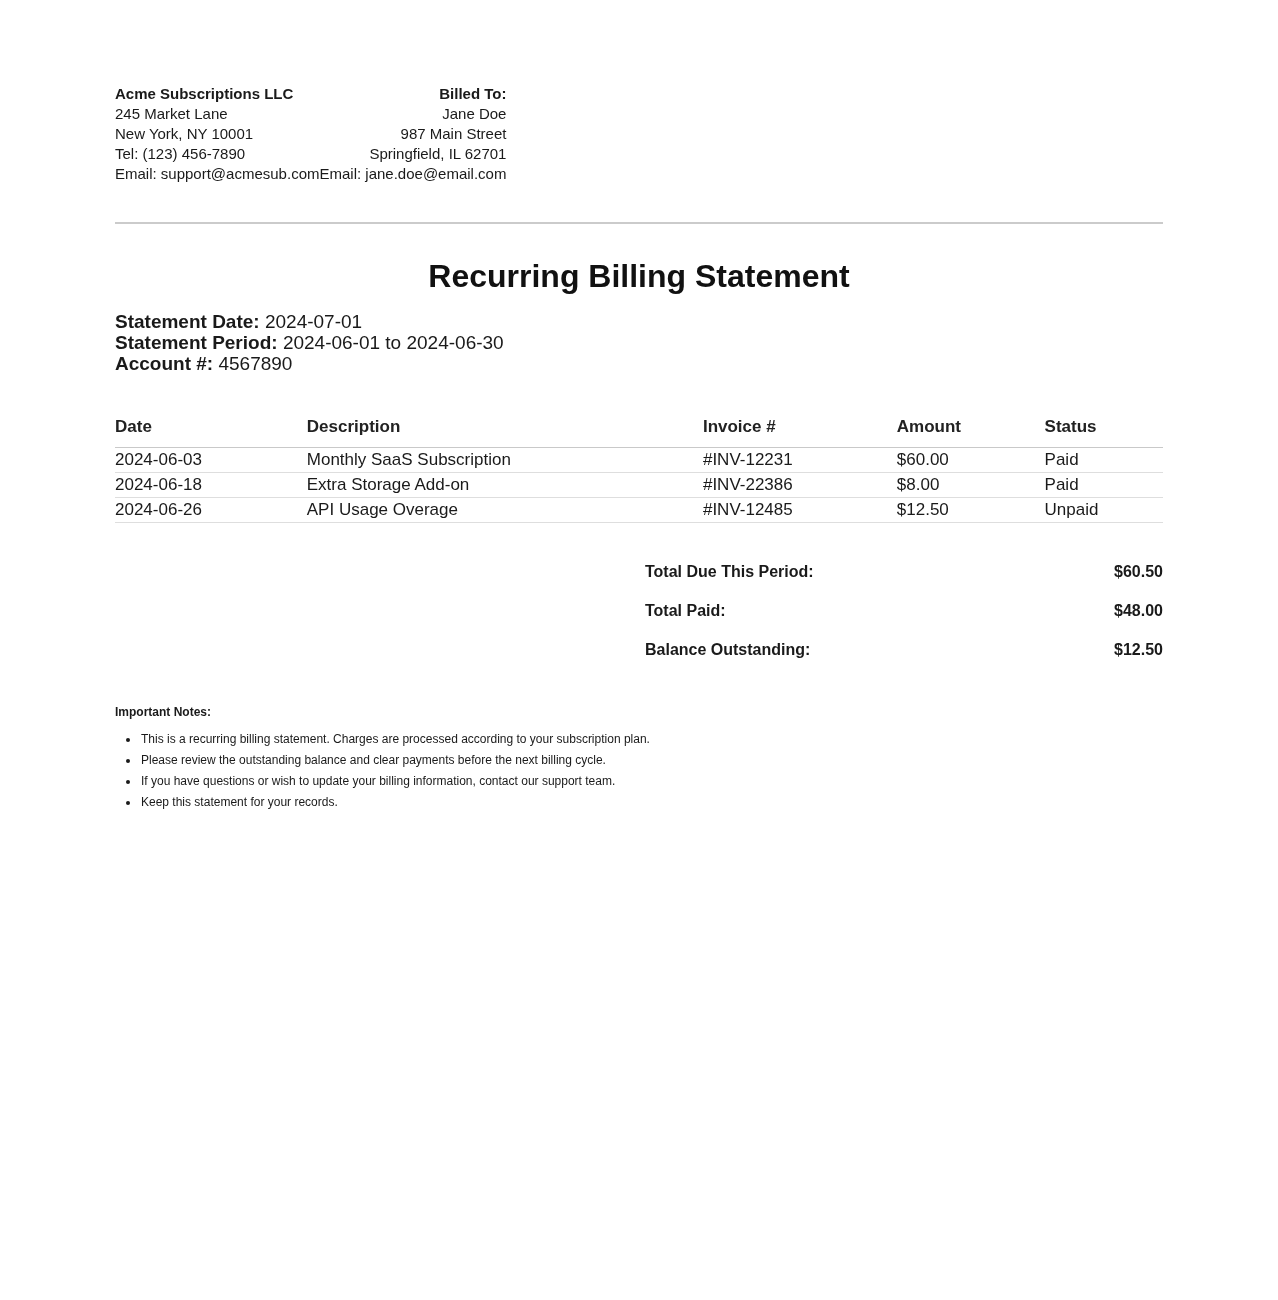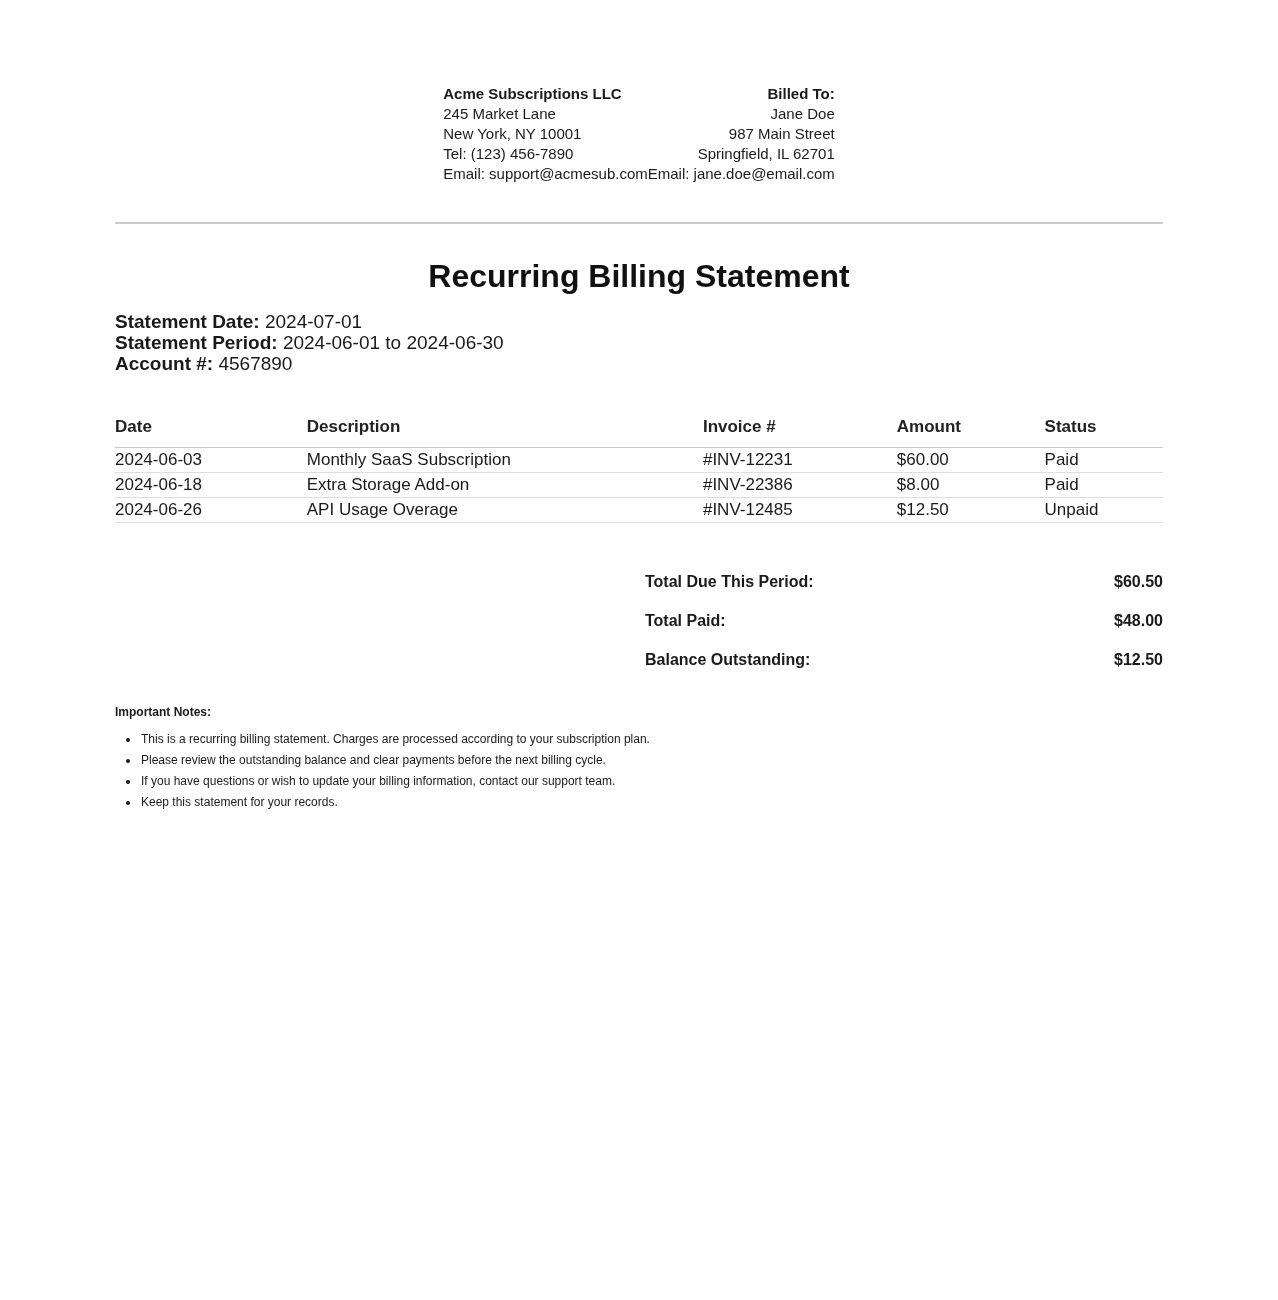--- a/index.html
+++ b/index.html
@@ -8,21 +8,21 @@
     width: 1278px;
     height: 1300px;
     overflow: hidden;
     font-family: "Liberation Sans", "DejaVu Sans", sans-serif;
     color: #1a1a1a;
     -webkit-font-smoothing: antialiased;
   }
   .page { padding: 84px 115px 0 115px; }
 
   
-  .top-header { display: flex; justify-content: center; font-size: 15px; line-height: 20px; }
+  .top-header { display: flex; justify-content: flex-start; font-size: 15px; line-height: 20px; }
   .company-block { text-align: left; }
   .billto-block { text-align: right; }
   .bold { font-weight: 700; }
 
   .divider {
     border: none;
     border-top: 2px solid #cbcbcb;
     margin-top: 38px;
   }
 
@@ -59,21 +59,21 @@
     color: #1a1a1a;
   }
   col.c-date { width: 18.3%; }
   col.c-desc { width: 37.8%; }
   col.c-inv  { width: 18.5%; }
   col.c-amt  { width: 14.1%; }
   col.c-stat { width: 11.3%; }
 
   
   .totals { margin-top: 29px; font-size: 16px; font-weight: 700; }
-  .total-row { display: flex; align-items: flex-end; height: 39px; }
+  .total-row { display: flex; align-items: center; height: 39px; }
   .total-label { margin-left: 530px; }
   .total-value { margin-left: auto; }
 
   
   .notes { margin-top: 36px; font-size: 12px; }
   .notes-heading { font-weight: 700; margin-bottom: 10px; }
   .notes ul { padding-left: 25px; line-height: 21px; }
   .notes li { padding-left: 1px; }
 </style>
 </head>

